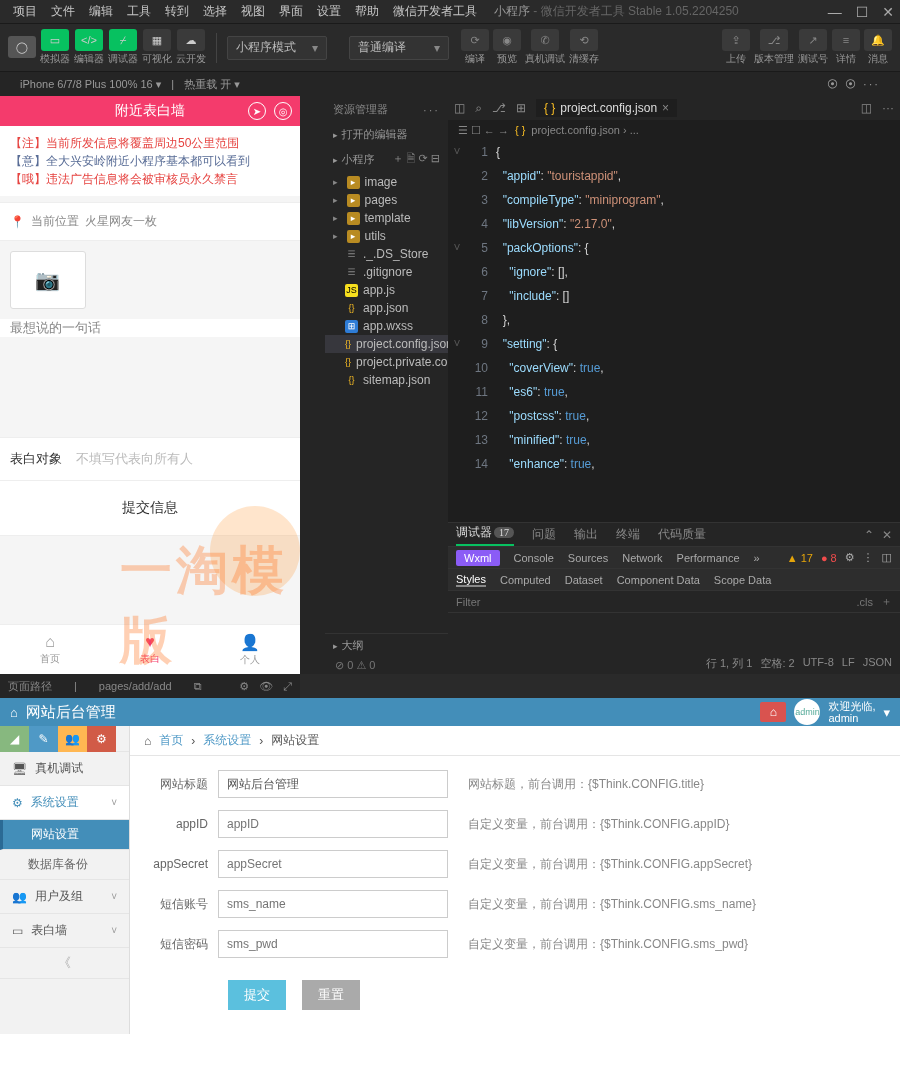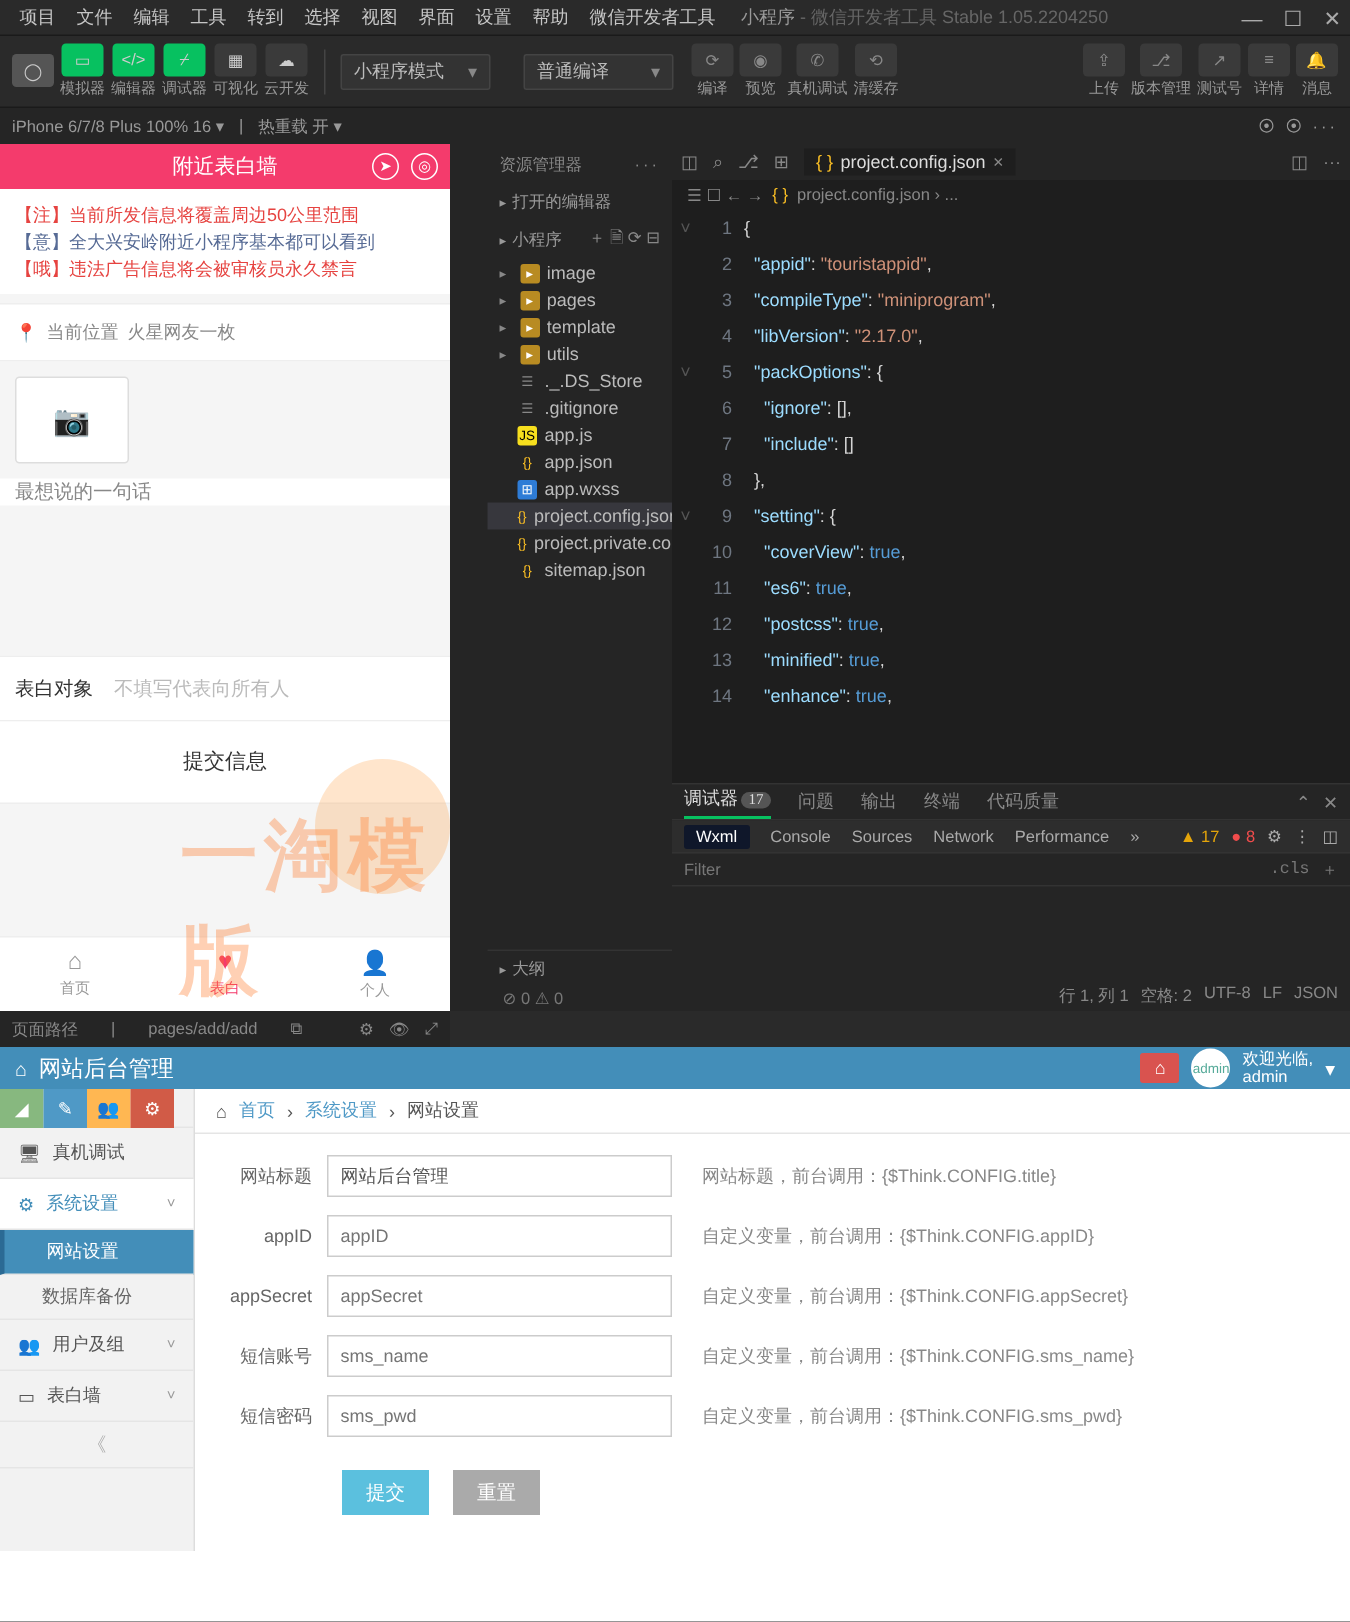--- a/index.html
+++ b/index.html
@@ -21,21 +21,21 @@
 .tb-gray{background:#555;} .tb-green{background:#07c160;} .tb-dark{background:#3a3a3a;}
 .tool-label { font-size:10px; color:#999; }
 .sep { width:1px; height:30px; background:#444; margin:0 6px; }
 .dropdown { background:#333; border:1px solid #444; height:24px; padding:0 8px; display:flex; align-items:center; gap:6px; color:#bbb; font-size:12px; border-radius:2px; min-width:100px; justify-content:space-between; }
 .dropdown:after{content:"▾"; color:#888;}
 .tb-right { margin-left:auto; display:flex; gap:4px; }
 .tb-right .tool-btn{width:30px;}
 .tb-section{display:flex; gap:4px;}
 .tb-section.right-labels .tool-group .tool-btn{background:#3a3a3a; color:#888;width:28px;}
 
-.device-bar{height:24px; background:#252525; display:flex; align-items:center; padding:0 8px; color:#999; font-size:11px; gap:10px;}
+.device-bar{height:24px; background:#252525; display:flex; align-items:center; padding:0 20px; color:#999; font-size:11px; gap:10px;}
 .device-bar .dots{margin-left:auto;letter-spacing:2px;}
 
 
 .editor-area { display:flex; height:578px; }
 
 
 .sim { width:300px; background:#f5f5f5; color:#333; display:flex; flex-direction:column; position:relative;}
 .sim-status{height:20px;background:#f43b6c;color:#fff;display:flex;align-items:center;justify-content:space-between;padding:0 10px;font-size:11px;}
 .sim-nav{height:30px;background:#f43b6c;color:#fff;display:flex;align-items:center;justify-content:center;font-size:14px;position:relative;}
 .sim-nav .actions{position:absolute;right:8px;display:flex;gap:8px;}
@@ -93,27 +93,27 @@
 .line{height:24px;line-height:24px;}
 
 
 .debug{height:130px;border-top:1px solid #333;background:#252525;display:flex;flex-direction:column;}
 .debug-tabs{height:24px;display:flex;align-items:center;padding:0 8px;gap:18px;font-size:12px;color:#888;border-bottom:1px solid #333;}
 .debug-tabs .t.active{color:#ddd;border-bottom:2px solid #07c160;padding-bottom:3px;}
 .debug-tabs .badge{background:#555;border-radius:8px;padding:0 5px;font-size:10px;margin-left:2px;font-family:Liberation Serif, serif;}
 .debug-tabs .r{margin-left:auto;display:flex;gap:8px;}
 .dev-tabs{height:22px;background:#2d2d2d;display:flex;align-items:center;padding:0 8px;gap:14px;font-size:11px;color:#aaa;border-bottom:1px solid #333;}
 .dev-tabs .dt{cursor:pointer;}
-.dev-tabs .dt.active{background:#0f172a;padding:2px 8px;border-radius:2px;color:#fff;}
+.dev-tabs .dt.active{background:#8b5cf6;padding:2px 8px;border-radius:2px;color:#fff;}
 .dev-tabs .r{margin-left:auto;display:flex;gap:8px;align-items:center;}
 .warn{color:#e5a50a;} .err{color:#f14c4c;}
 .style-sub{height:22px;background:#2d2d2d;display:flex;align-items:center;padding:0 8px;gap:14px;font-size:11px;color:#aaa;border-bottom:1px solid #333;}
 .style-sub .st.active{color:#fff;border-bottom:2px solid #888;}
 .filter-row{height:22px;display:flex;align-items:center;padding:0 8px;gap:8px;color:#777;font-size:11px;border-bottom:1px solid #333;}
-.filter-row .cls{margin-left:auto;font-family:Liberation Mono, monospace;}
+.filter-row .cls{margin-left:auto;font-family:Liberation Sans, sans-serif;}
 
 .status-bar{height:22px;background:#252525;color:#888;font-size:11px;display:flex;align-items:center;padding:0 8px;gap:12px;}
 .status-bar .r{margin-left:auto;display:flex;gap:8px;}
 
 
 .admin{width:900px;background:#fff;font-size:13px;}
 .admin-top{height:28px;background:#438eb9;color:#fff;display:flex;align-items:center;padding:0 10px;gap:8px;}
 .admin-top .title{font-size:15px;}
 .admin-top .right{margin-left:auto;display:flex;align-items:center;gap:8px;}
 .admin-top .home{width:26px;height:20px;background:#d9534f;border-radius:2px !important;display:flex;align-items:center;justify-content:center;font-size:12px;}
@@ -444,20 +444,27 @@
             <span class="dt">Performance</span>
             <span>»</span>
             <div class="r">
             <span class="warn">▲ 17</span>
             <span class="err">● 8</span>
             <span>⚙</span>
             <span>⋮</span>
               <span>◫</span>
           </div>
         </div>
+        <div class="style-sub" id="stylesub">
+            <span class="st active">Styles</span>
+            <span class="st">Computed</span>
+            <span class="st">Dataset</span>
+            <span class="st">Component Data</span>
+            <span class="st">Scope Data</span>
+          </div>
         <div class="filter-row">
           <span>Filter</span>
           <span class="cls">.cls</span>
           <span>＋</span>
         </div>
       </div>
 
       <div class="status-bar">
         <span></span>
         <div class="r">

